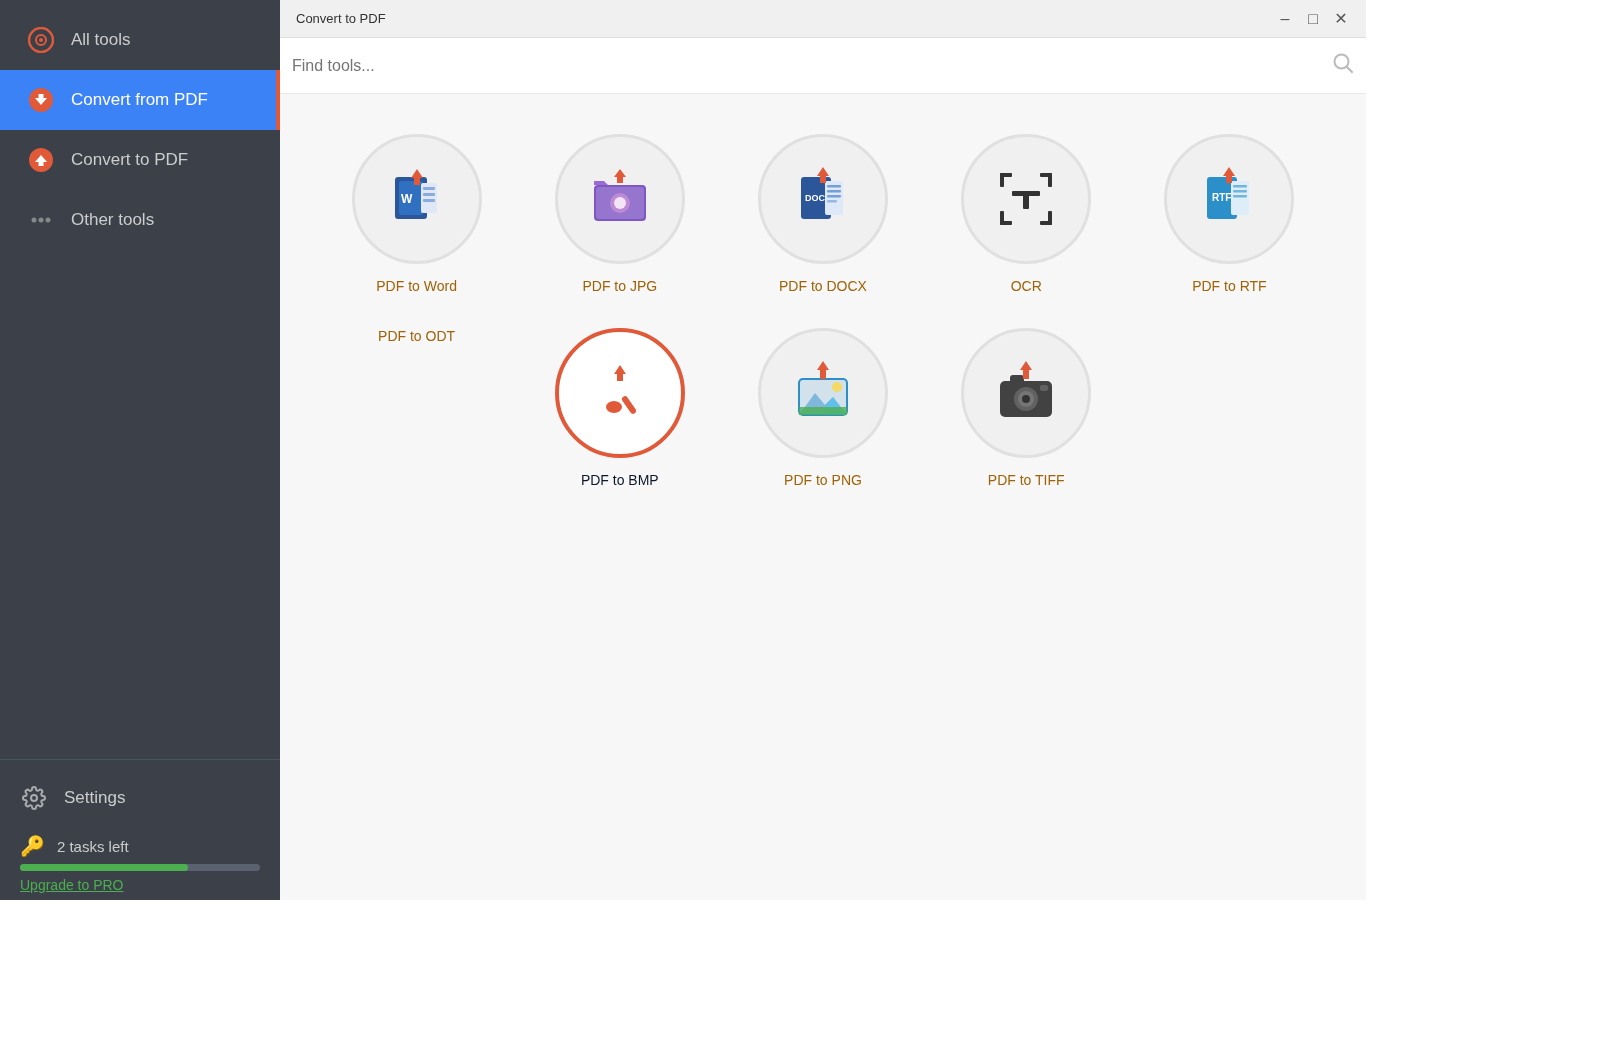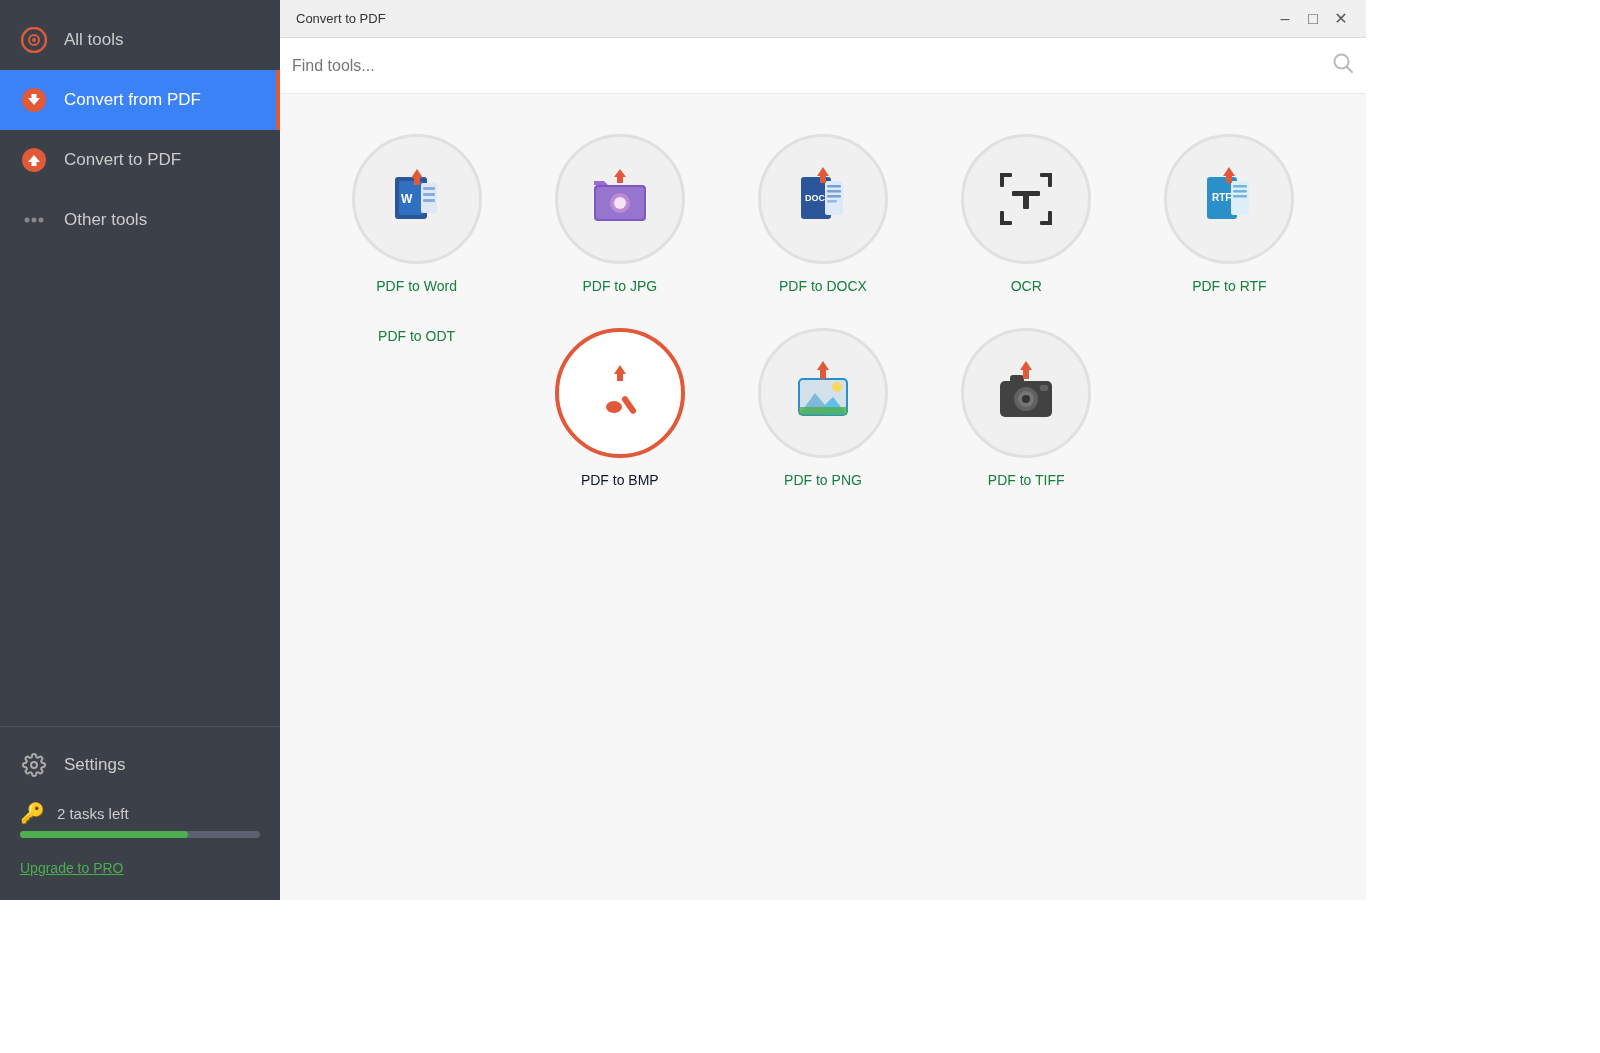--- a/index.html
+++ b/index.html
@@ -14,21 +14,21 @@
       flex-direction: column;
       height: 100%;
     }
     .sidebar-nav {
       flex: 1;
       padding-top: 10px;
     }
     .sidebar-item {
       display: flex;
       align-items: center;
-      padding: 16px 20px;
+      padding: 16px 27px;
       cursor: pointer;
       color: #ccc;
       font-size: 17px;
       gap: 16px;
       border-right: 4px solid transparent;
       transition: background 0.15s;
     }
     .sidebar-item.active {
       color: #fff;
       background: #3b82f6;
@@ -38,21 +38,21 @@
       width: 28px;
       height: 28px;
       display: flex;
       align-items: center;
       justify-content: center;
       flex-shrink: 0;
     }
     .sidebar-item-label { font-weight: 400; }
 
     .sidebar-bottom {
-      padding: 16px 20px 24px;
+      padding: 16px 20px 7px;
       border-top: 1px solid #4a5260;
     }
     .settings-item {
       display: flex;
       align-items: center;
       gap: 16px;
       color: #ccc;
       font-size: 17px;
       cursor: pointer;
       padding: 8px 0;
@@ -72,21 +72,21 @@
     .progress-bar-fill {
       background: #4caf50;
       height: 100%;
       border-radius: 4px;
     }
     .upgrade-link {
       color: #4caf50;
       font-size: 14px;
       text-decoration: underline;
       cursor: pointer;
-      margin-top: 22px;
+      margin-top: 6px;
       display: inline-block;
     }
 
     
     .main {
       flex: 1;
       display: flex;
       flex-direction: column;
       background: #f7f7f7;
       height: 100%;
@@ -177,21 +177,21 @@
       justify-content: center;
       margin-bottom: 14px;
       position: relative;
     }
     .tool-circle.selected {
       border: 4px solid #e05a3a;
       background: #fff;
     }
     .tool-label {
       font-size: 14px;
-      color: #15803d;
+      color: #a16207;
       text-align: center;
       font-weight: 400;
     }
     .tool-label.selected-label {
       color: #0f172a;
     }
 
     
     .tool-svg {
       width: 72px;

